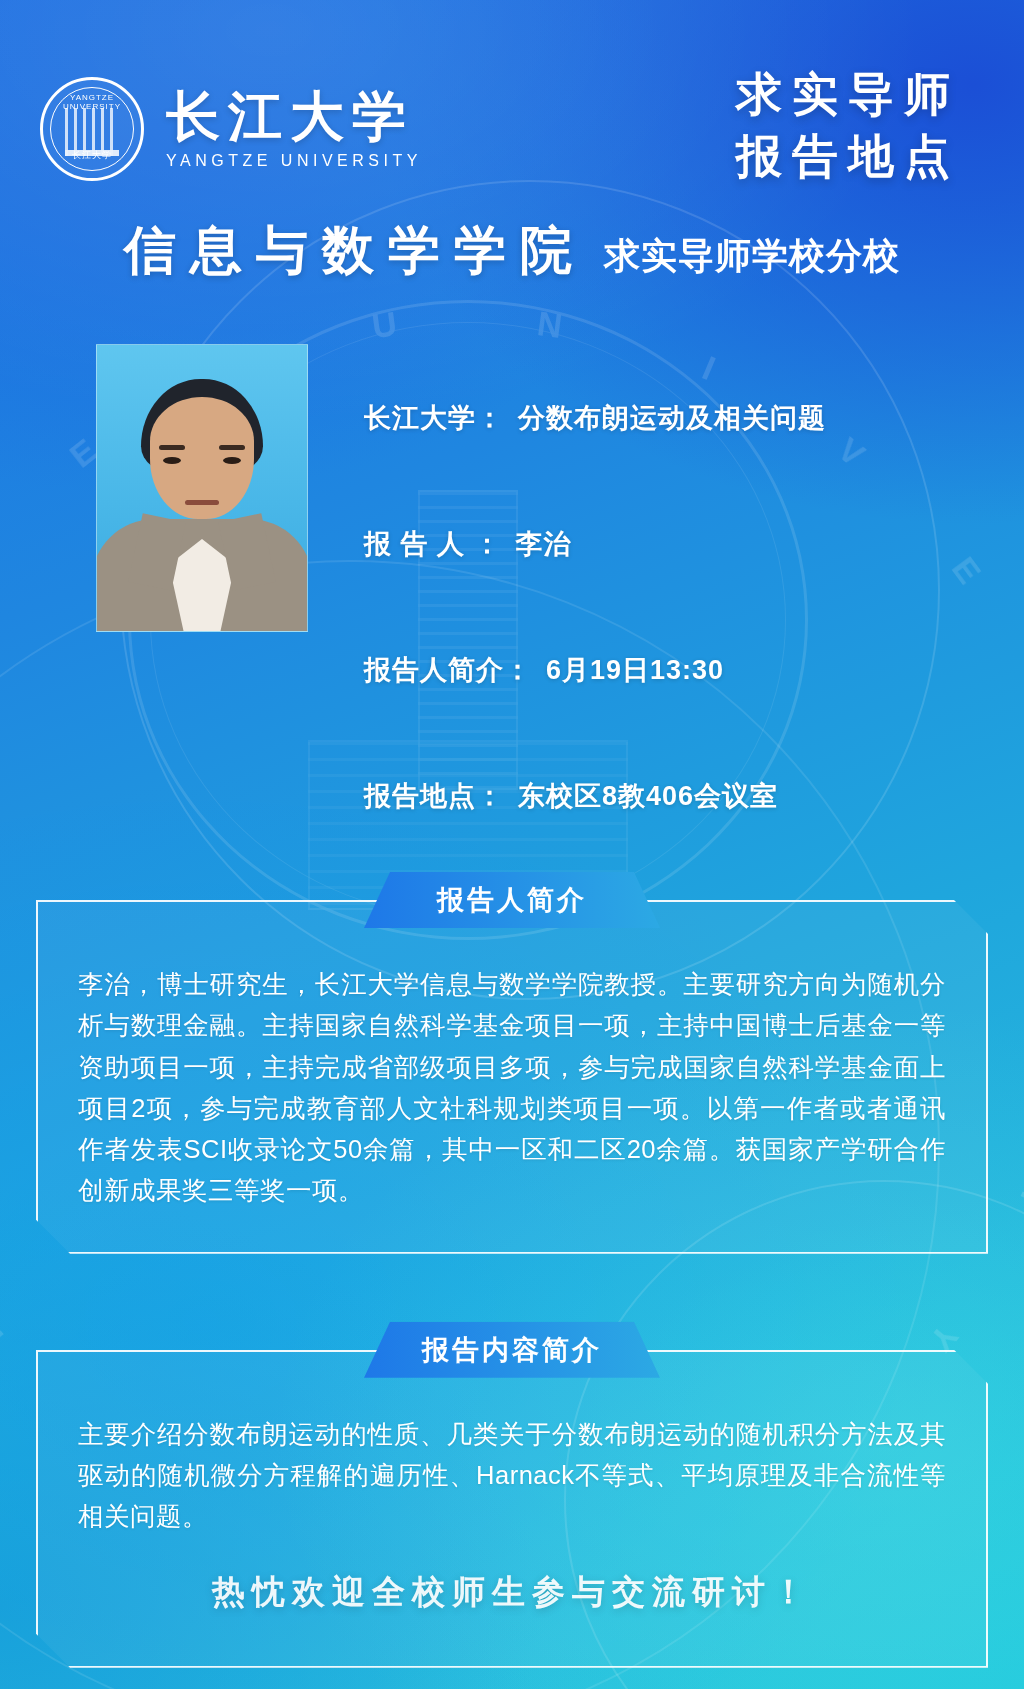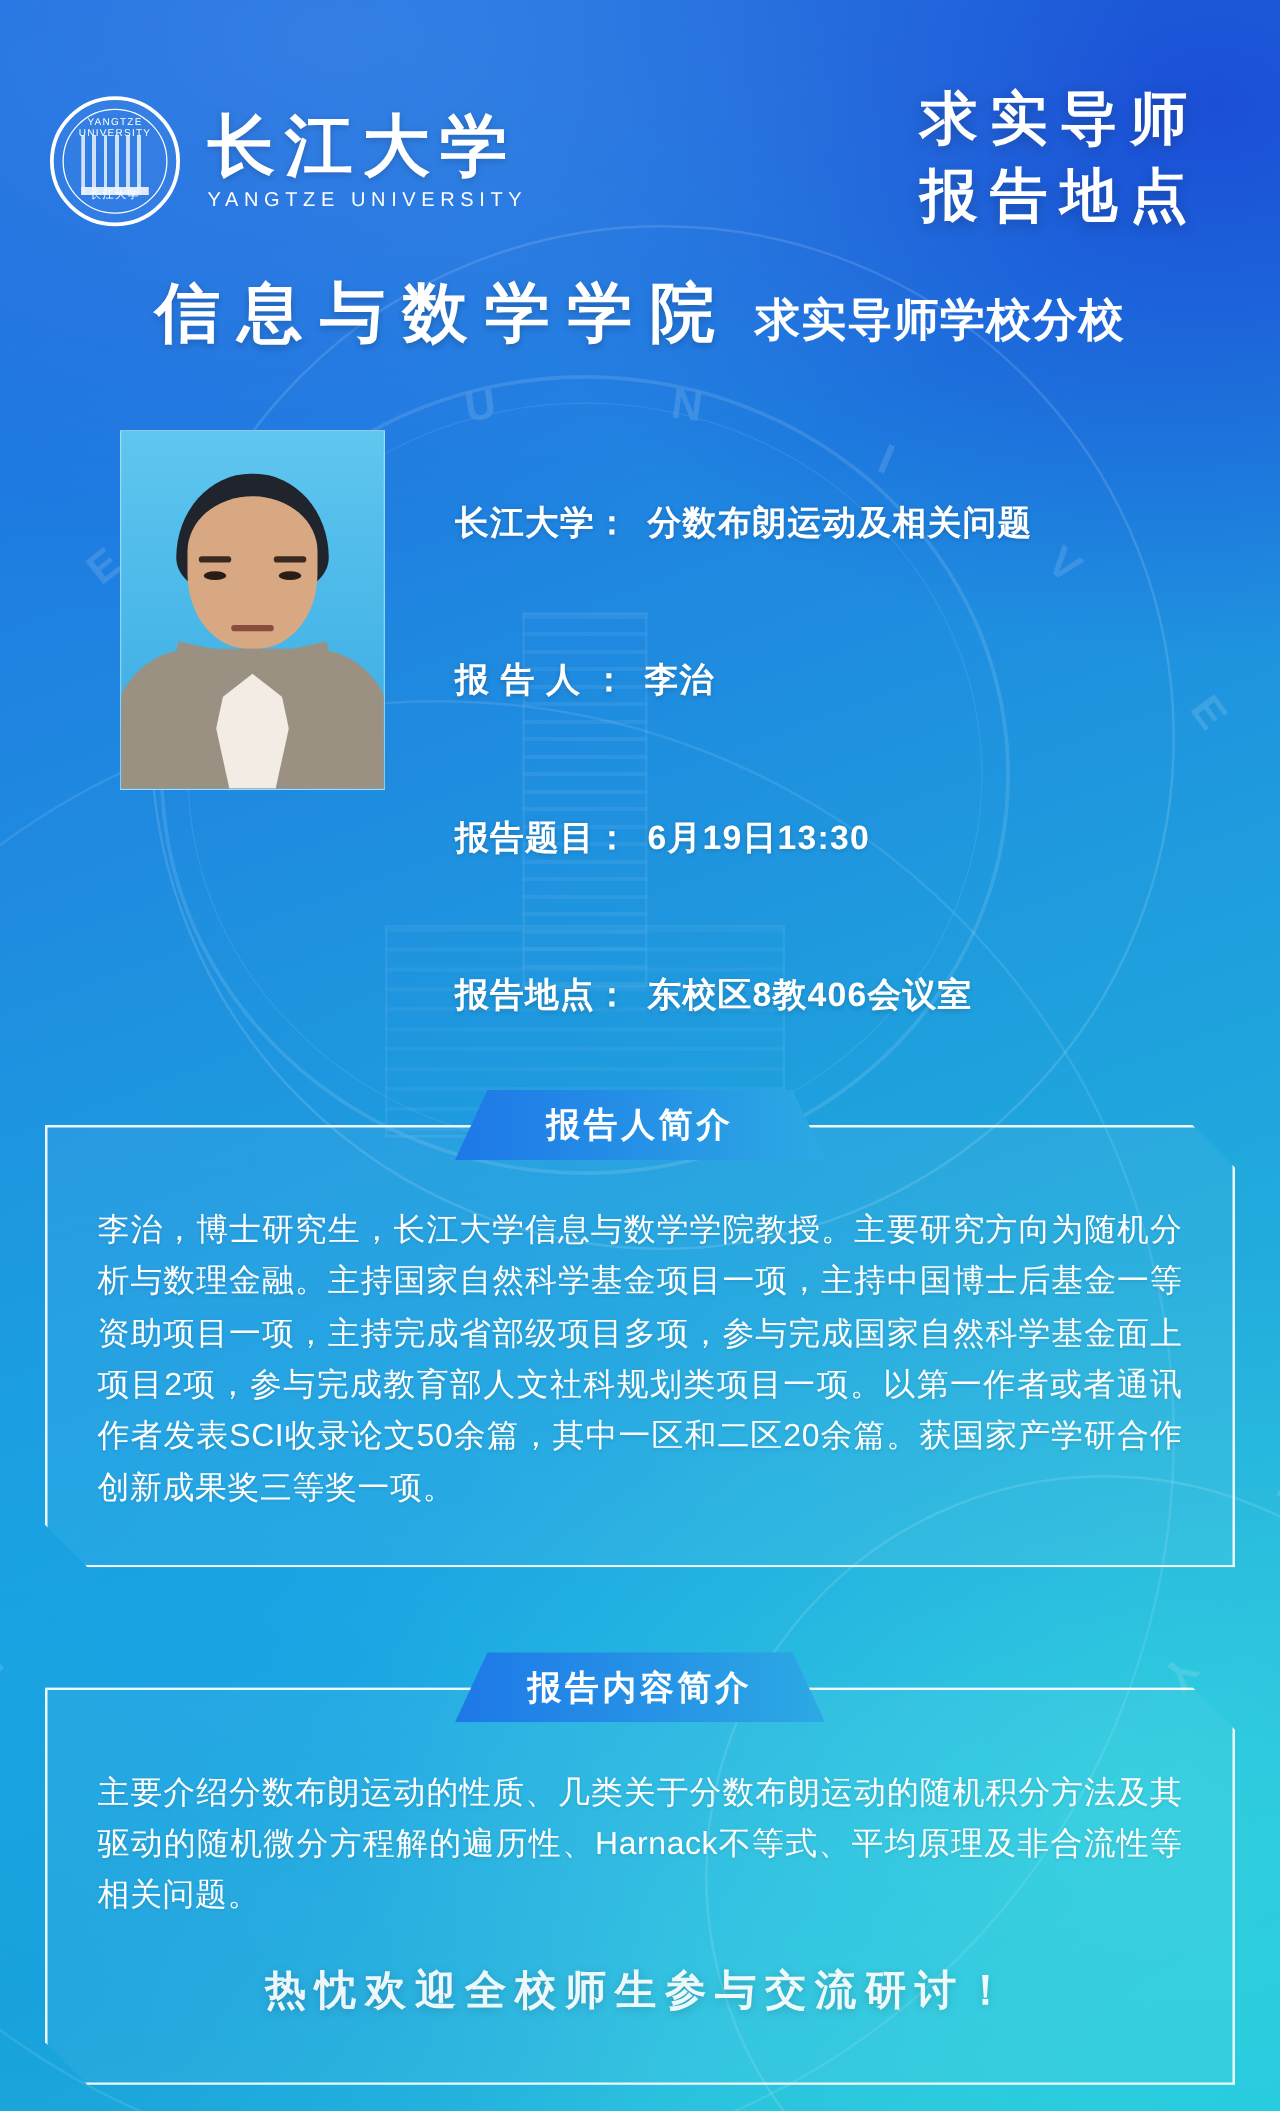--- a/index.html
+++ b/index.html
@@ -394,21 +394,21 @@
     <div class="fields">
       <div class="field">
         <span class="flabel">长江大学：</span>
         <span class="fvalue">分数布朗运动及相关问题</span>
       </div>
       <div class="field">
         <span class="flabel">报 告 人 ：</span>
         <span class="fvalue">李治</span>
       </div>
       <div class="field">
-        <span class="flabel">报告题目：</span>
+        <span class="flabel">报告人简介：</span>
         <span class="fvalue">6月19日13:30</span>
       </div>
       <div class="field">
         <span class="flabel">报告地点：</span>
         <span class="fvalue">东校区8教406会议室</span>
       </div>
     </div>
   </div>
 
   <div class="section sec-intro">

